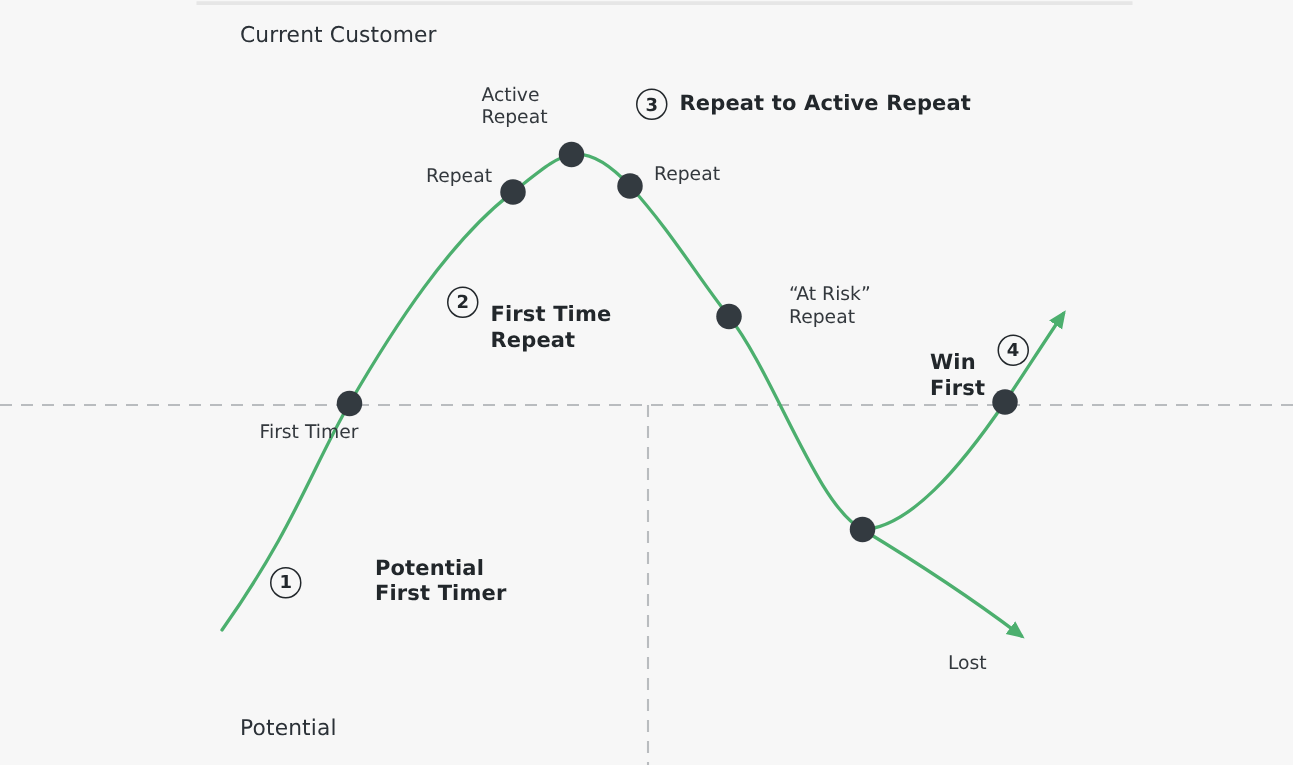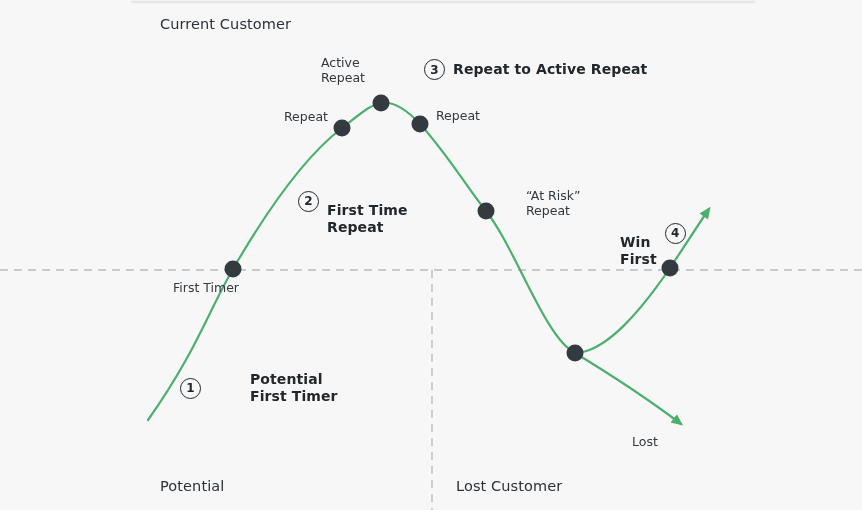--- a/index.html
+++ b/index.html
@@ -101,21 +101,20 @@
     <circle cx="342" cy="128" r="8.5" fill="#333a40"></circle>
     <circle cx="381" cy="103" r="8.5" fill="#333a40"></circle>
     <circle cx="420" cy="124" r="8.5" fill="#333a40"></circle>
     <circle cx="486" cy="211" r="8.5" fill="#333a40"></circle>
     <circle cx="575" cy="353" r="8.5" fill="#333a40"></circle>
     <circle cx="670" cy="268" r="8.5" fill="#333a40"></circle>
   </svg>
 
   <div class="zone-label" style="left:160px; top:16px;">Current Customer</div>
   <div class="zone-label" style="left:160px; top:478px;">Potential</div>
-  <div class="zone-label" style="left:456px; top:478px;">Lost Customer</div>
 
   <div class="node-label center" style="left:173px; top:280px; width:120px;">First Timer</div>
 
   <div class="node-label right" style="left:208px; top:109px; width:120px;">Repeat</div>
 
   <div class="node-label center" style="left:321px; top:55px; width:120px; white-space:pre-line;">Active
 Repeat</div>
 
   <div class="node-label" style="left:436px; top:108px;">Repeat</div>
 

